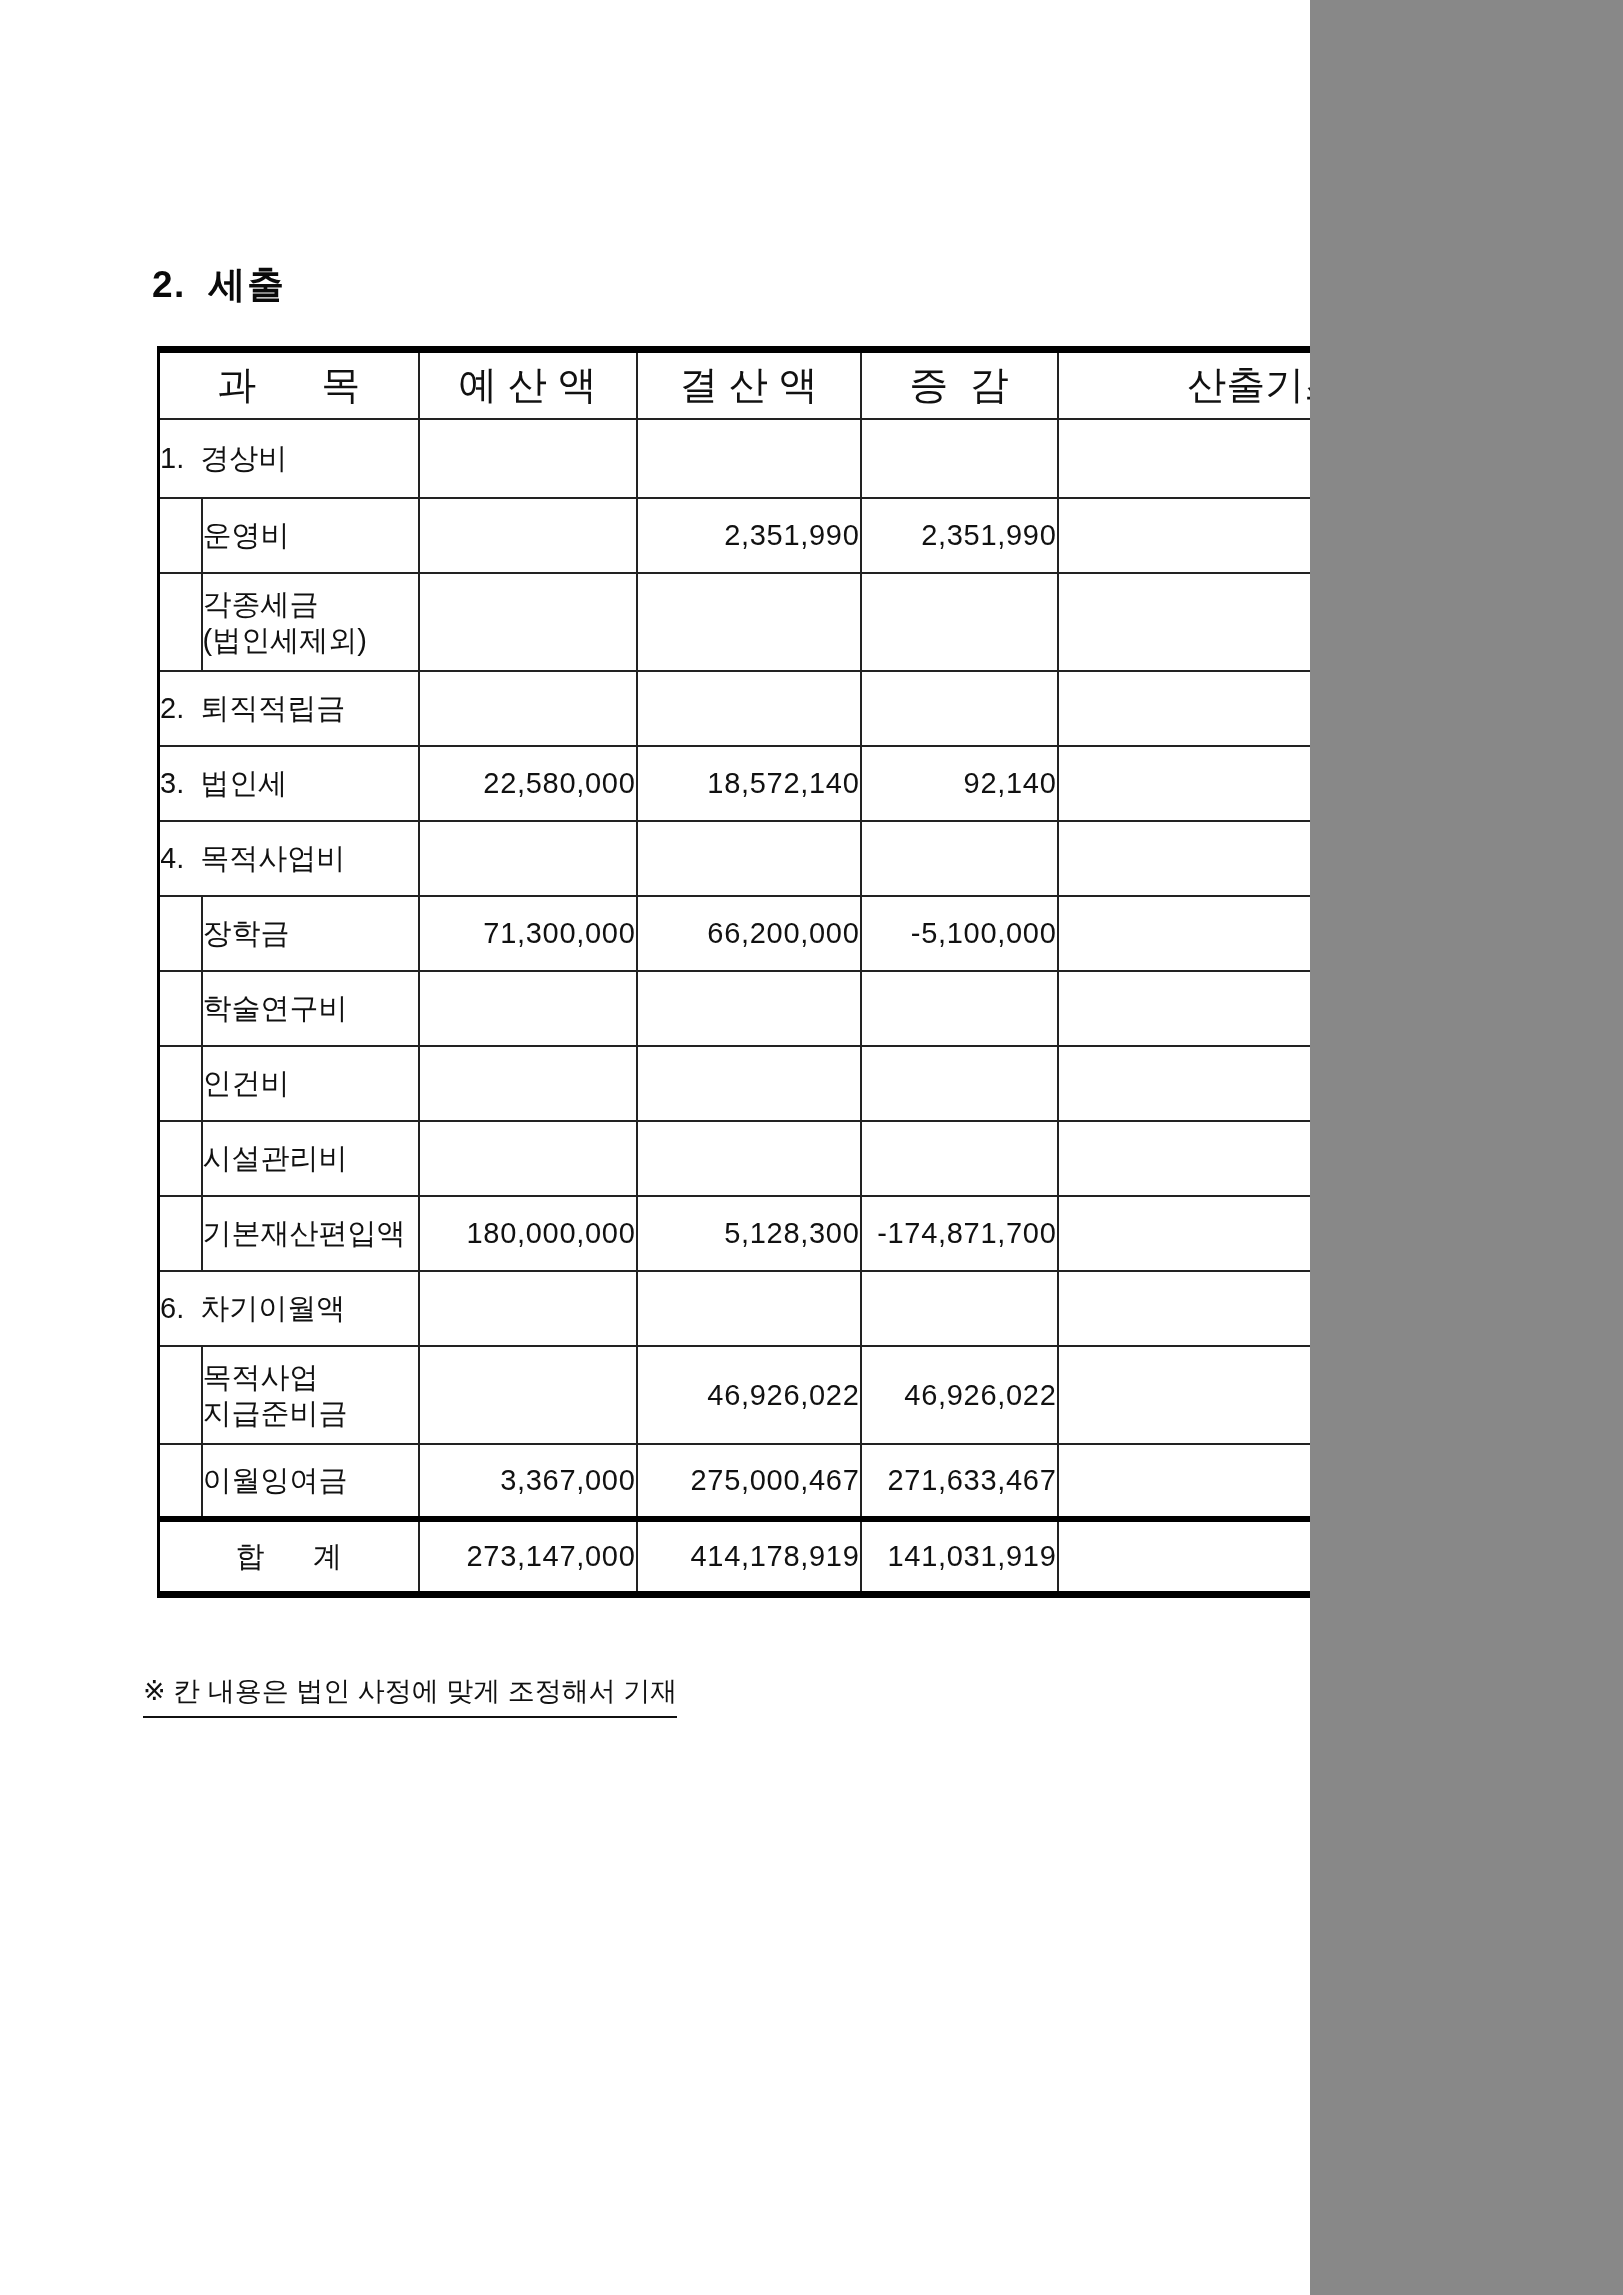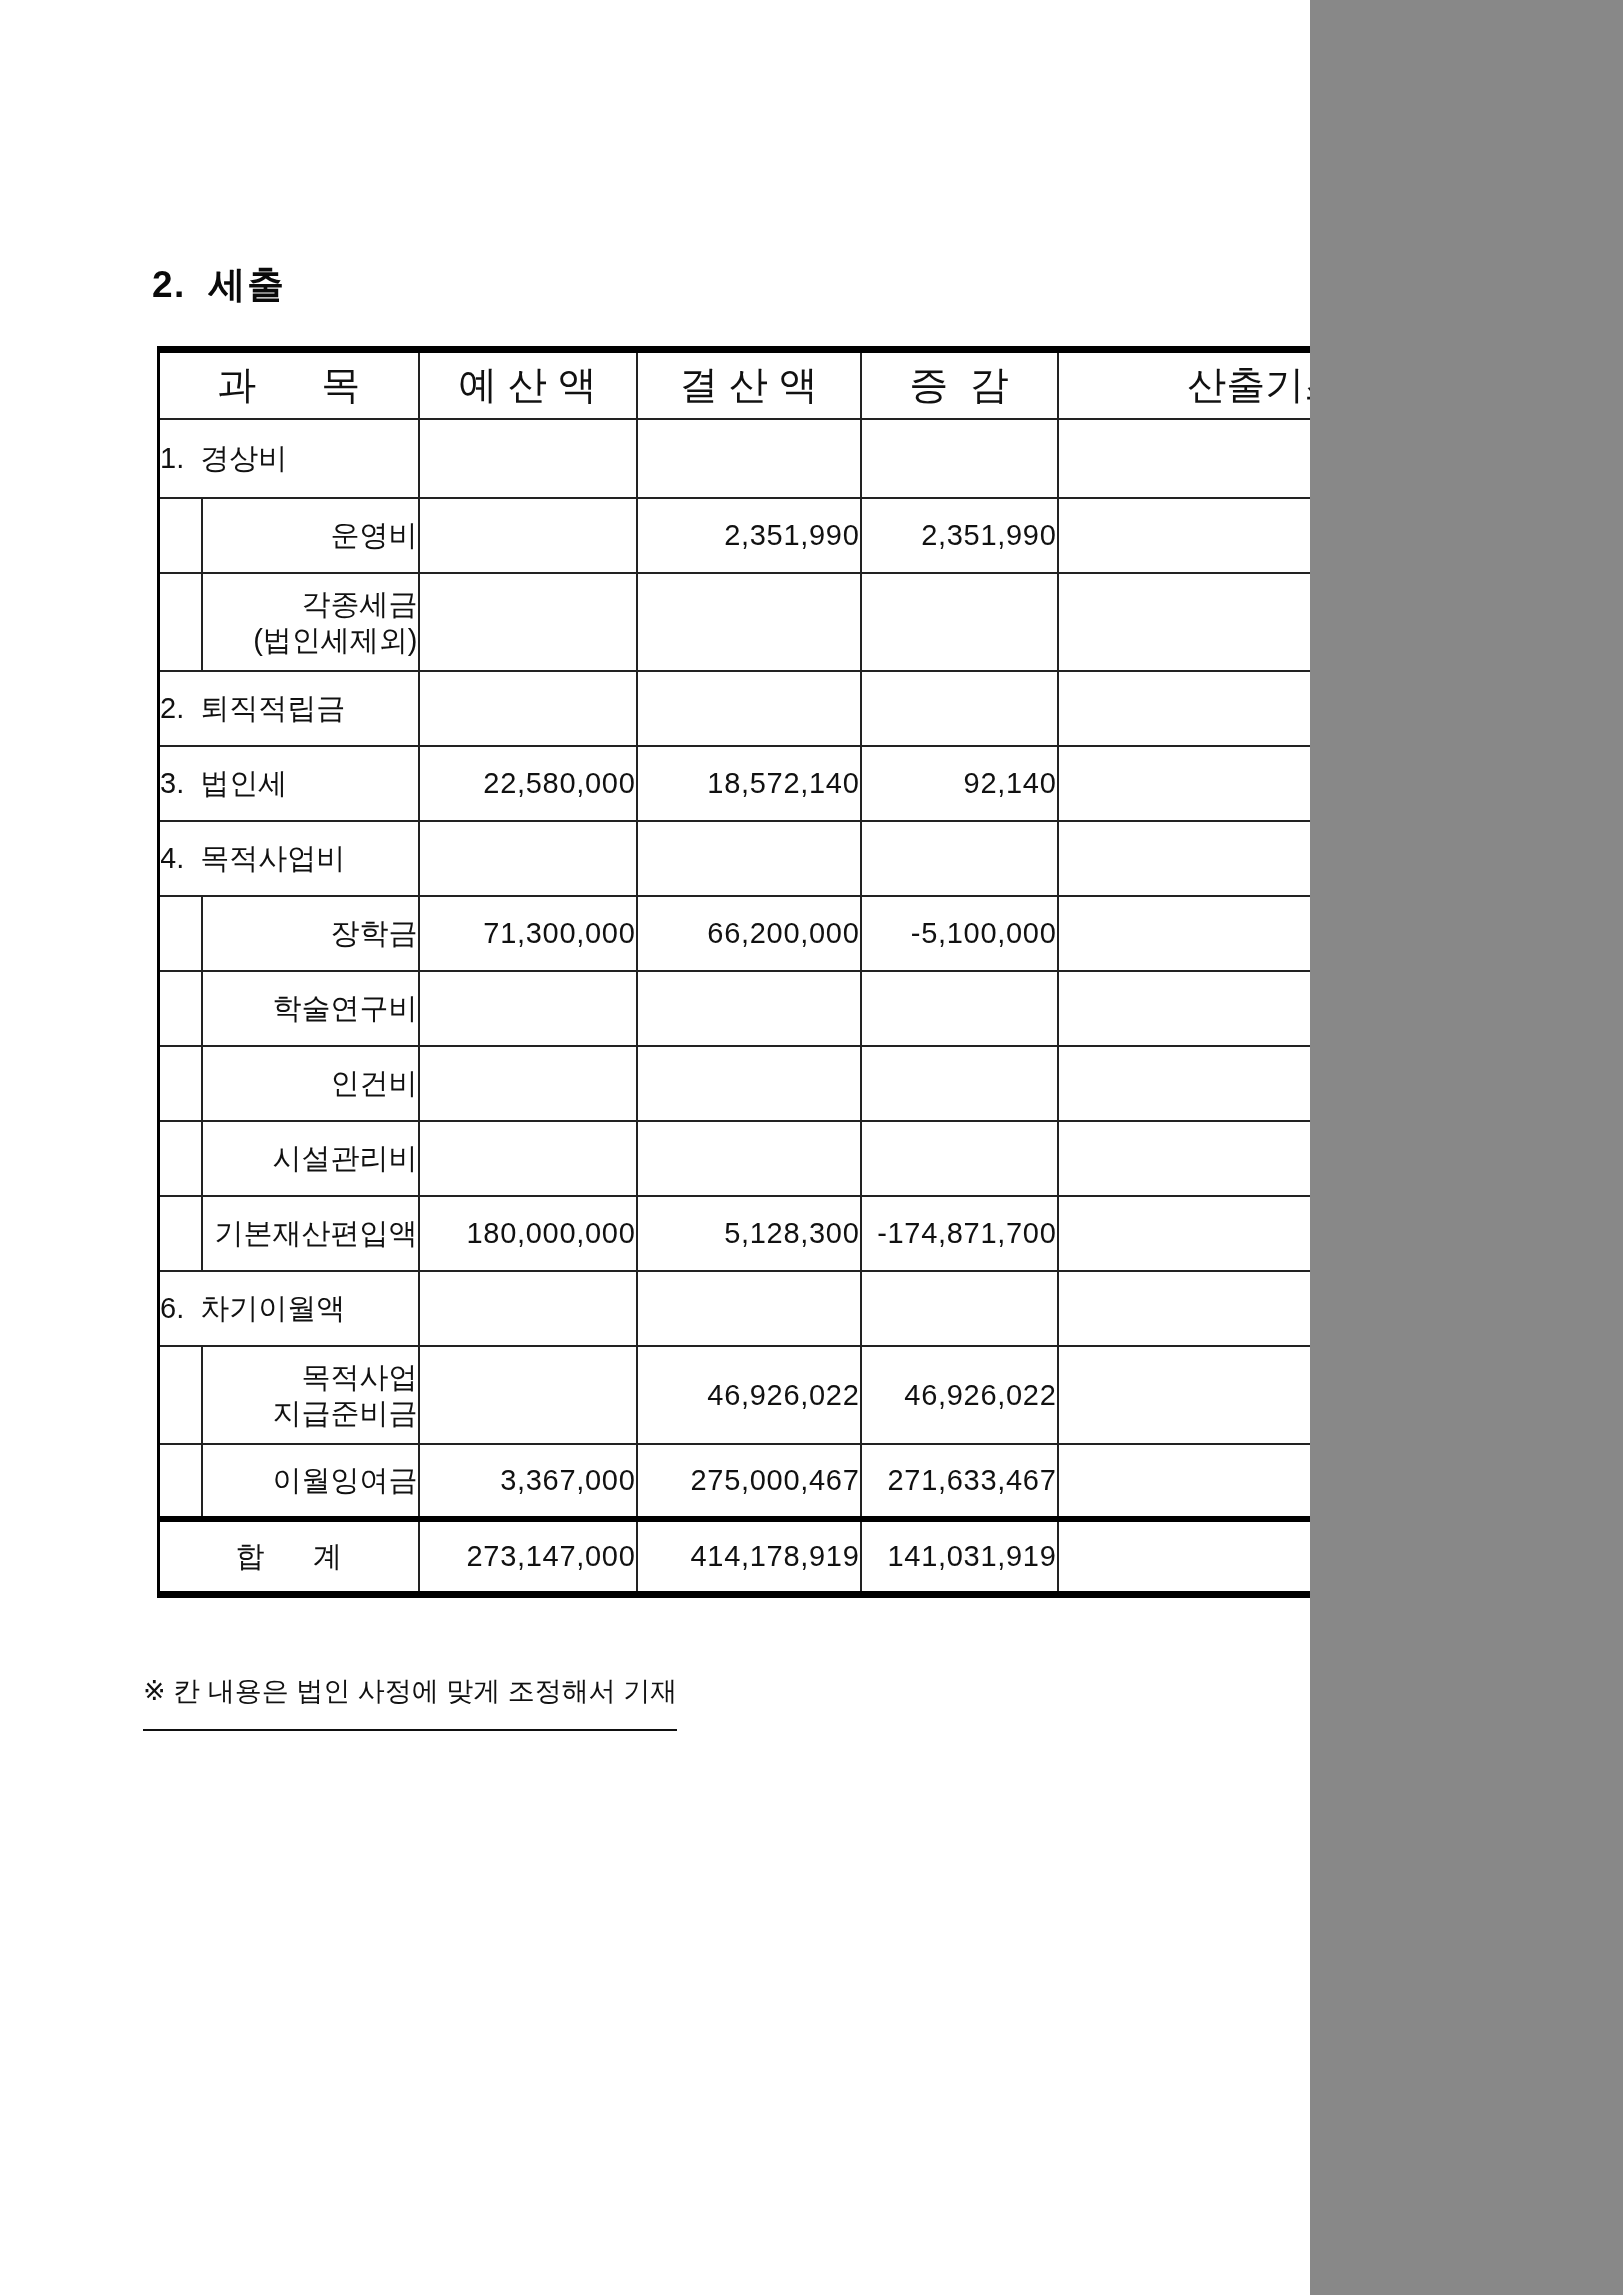--- a/index.html
+++ b/index.html
@@ -57,37 +57,37 @@
   tr.hdr td{height:65px;text-align:center;font-size:39px;}
   tr.r{height:75px;}
   tr.r-first{height:79px;}
   tr.r-tall{height:98px;}
   td.cat-section{
     text-align:left;
     padding-left:7.9px;
     border-radius:28px;
   }
   td.indent{border-right-width:2px;}
-  td.cat-sub{text-align:right;margin-top:36px;}
+  td.cat-sub{text-align:left;margin-top:36px;}
   td.cat-total{text-align:center;}
   td.num{
     text-align:right;
     padding-right:22px;
     font-size:26px;
     letter-spacing:0.7px;
   }
   tr.row-total td{border-top:6.5px solid #000;}
   .footnote{
     position:absolute;
     left:143px;top:1673px;
     font-size:27px;
     font-weight:400;
     white-space:pre-wrap;
     border-bottom:2px solid #111;
-    padding-bottom:20px;
+    padding-bottom:7px;
     color:#111;
   }
 </style>
 </head>
 <body>
 
 <div class="page">
 
   <div class="header-row">
     <div class="doc-title">2.  세출</div>

